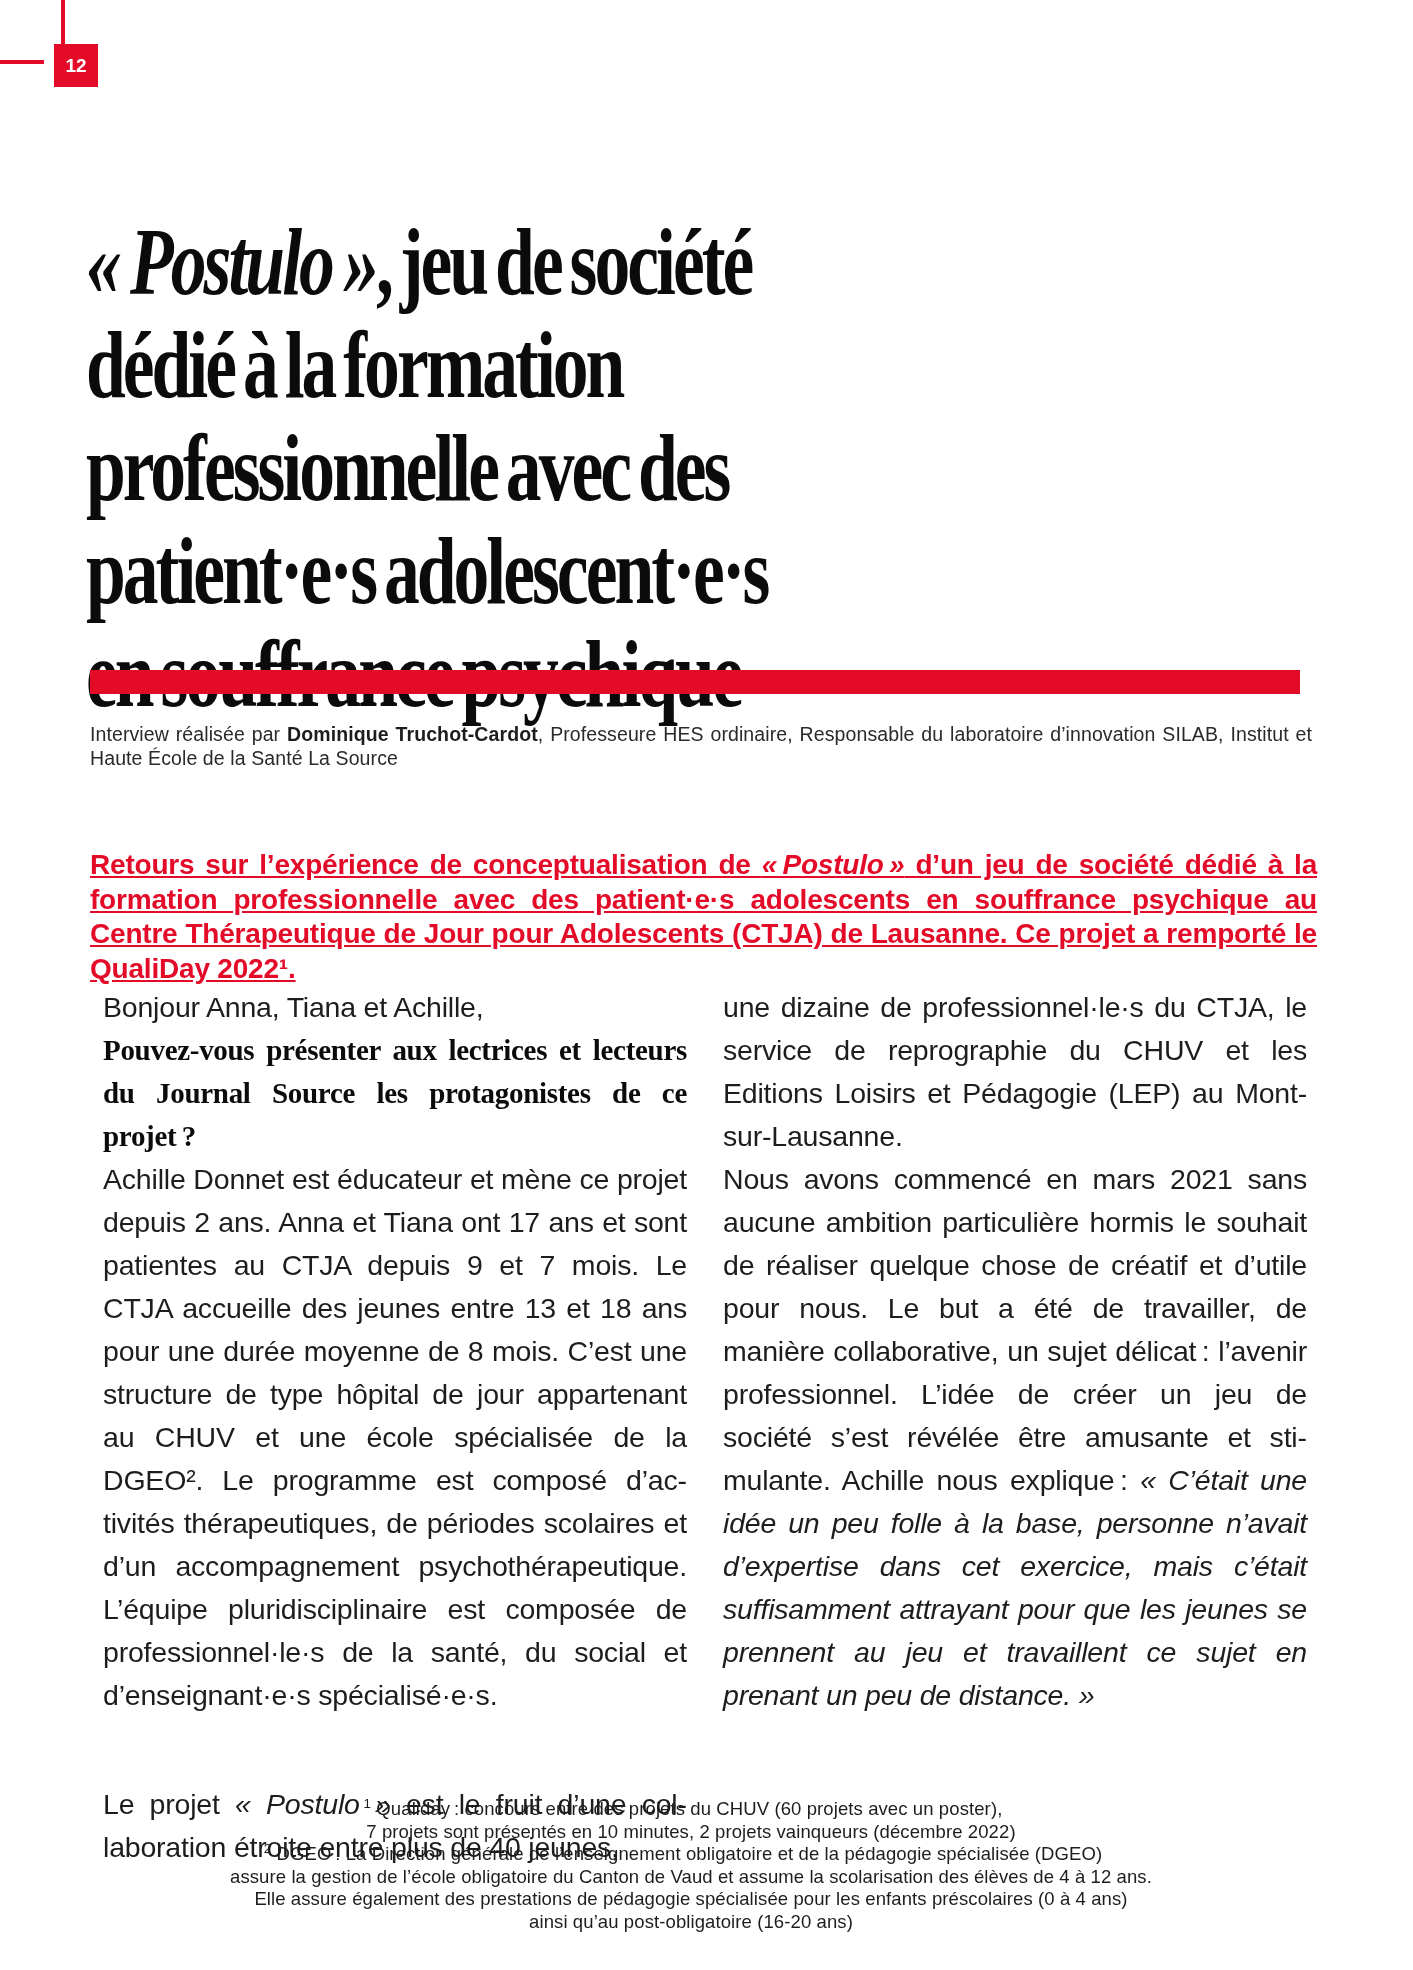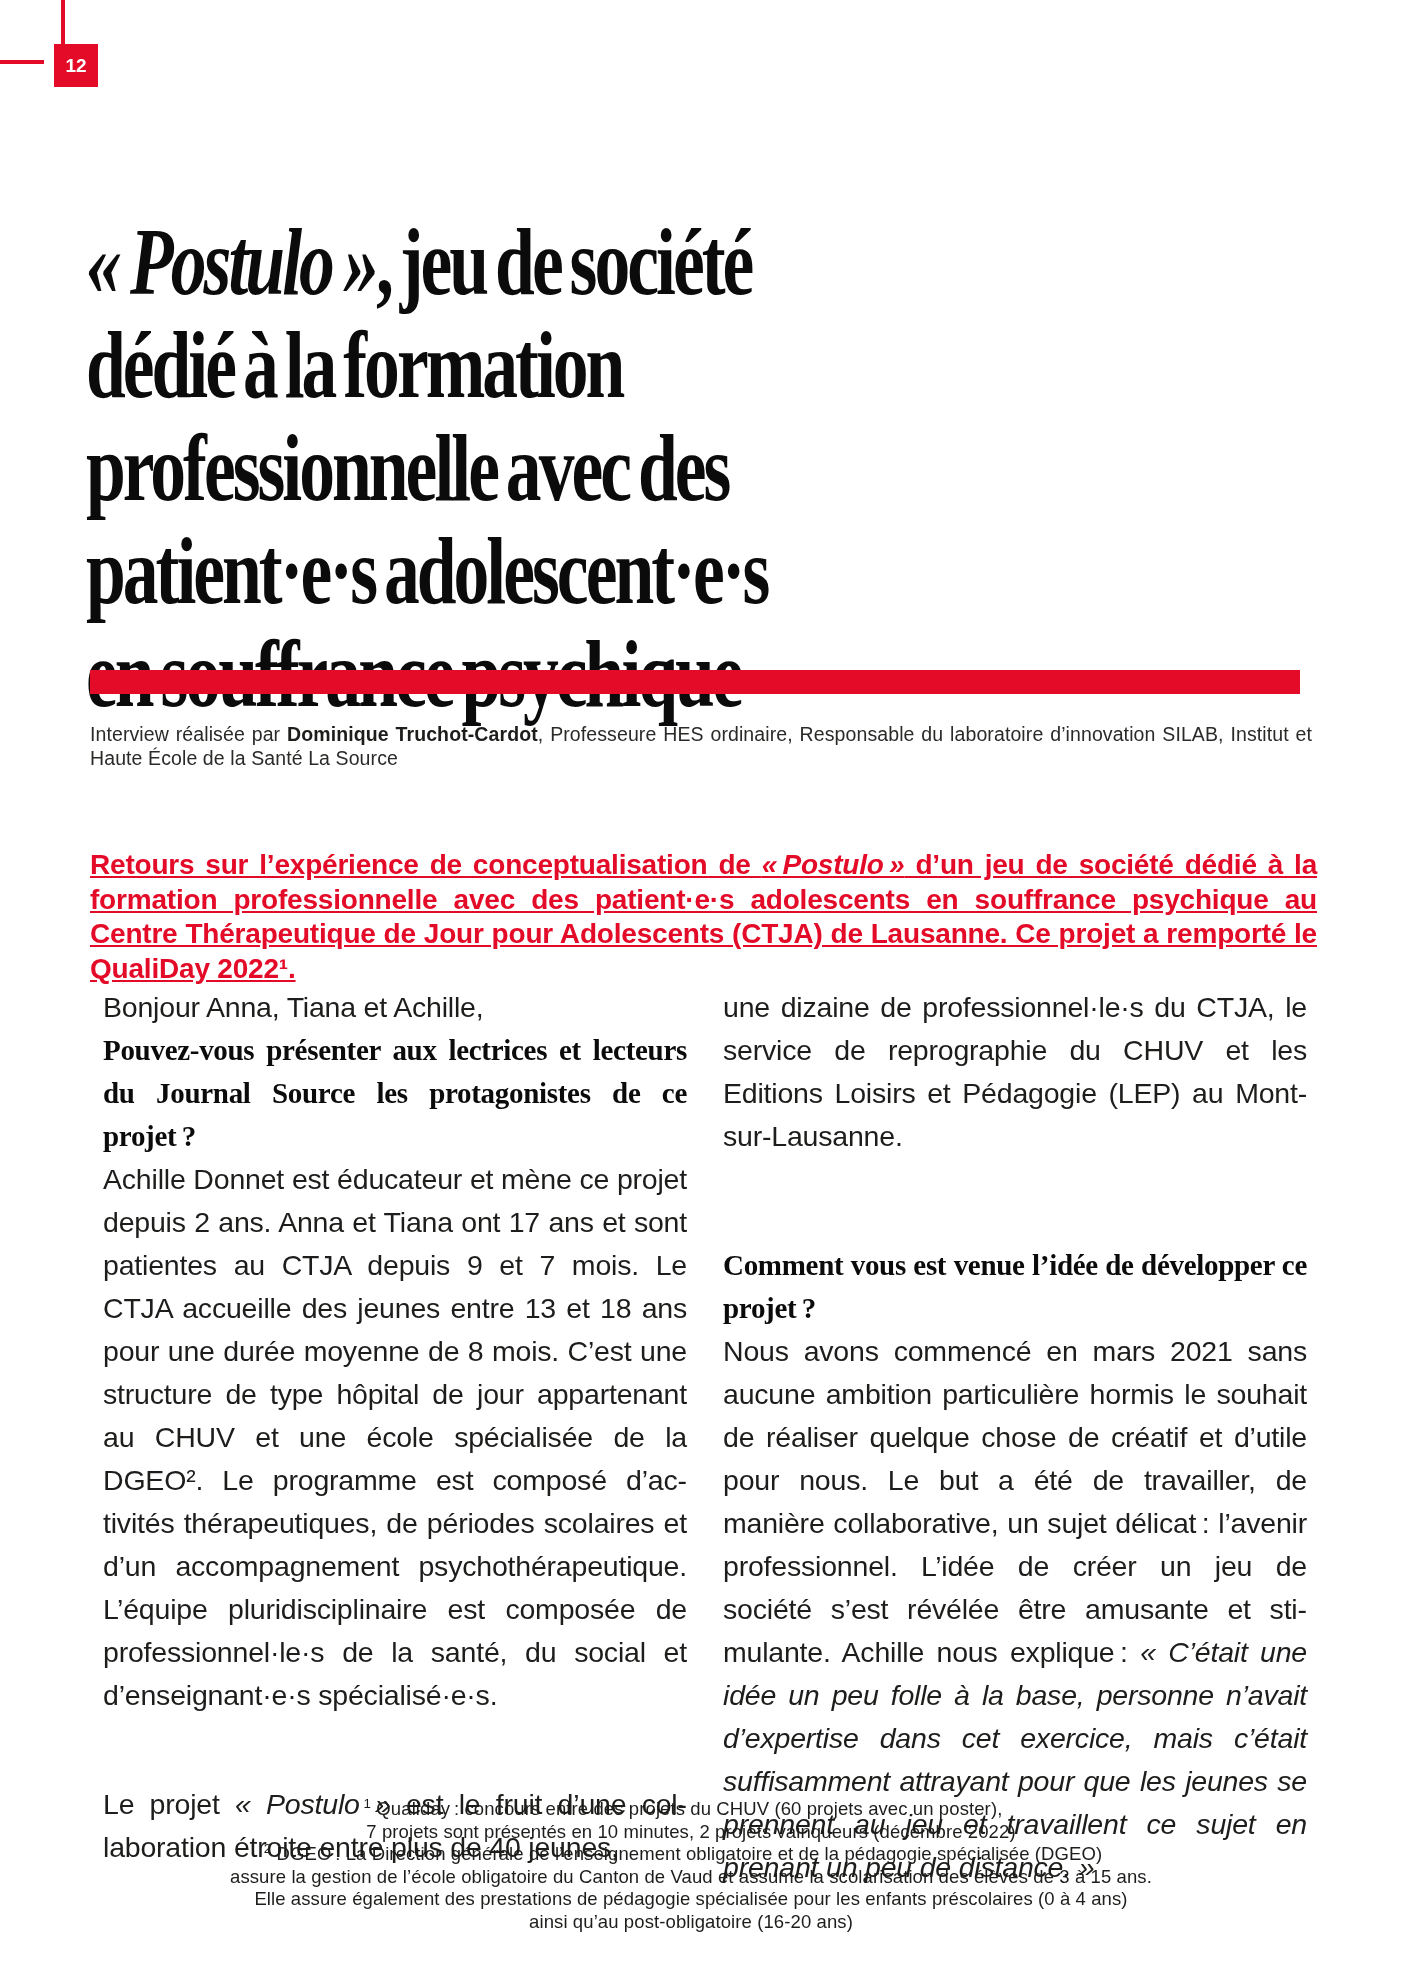--- a/index.html
+++ b/index.html
@@ -90,29 +90,28 @@
 
 <div class="columns">
   <div class="body-col">
     <p>Bonjour Anna, Tiana et Achille,</p>
     <p class="q-head">Pouvez-vous présenter aux lectrices et lecteurs du Journal Source les protago­nistes de ce projet ?</p>
     <p>Achille Donnet est éducateur et mène ce projet depuis 2 ans. Anna et Tiana ont 17 ans et sont patientes au CTJA depuis 9 et 7 mois. Le CTJA accueille des jeunes entre 13 et 18 ans pour une durée moyenne de 8 mois. C’est une structure de type hôpital de jour appar­tenant au CHUV et une école spécialisée de la DGEO². Le programme est composé d’ac­tivités thérapeutiques, de périodes scolaires et d’un accompagnement psychothérapeu­tique. L’équipe pluridisciplinaire est composée de professionnel·le·s de la santé, du social et d’enseignant·e·s spécialisé·e·s.</p>
     <p class="para-gap"><span>Le projet </span><span class="it">«&nbsp;Postulo&nbsp;»</span><span> est le fruit d’une col­laboration étroite entre plus de 40 jeunes,</span></p>
   </div>
   <div class="body-col">
     <p>une dizaine de professionnel·le·s du CTJA, le service de reprographie du CHUV et les Editions Loisirs et Pédagogie (LEP) au Mont-sur-Lausanne.</p>
-    <p class="q-head q-gap">Comment vous est venue l’idée de déve­lopper ce projet ?</p>
     <p><span>Nous avons commencé en mars 2021 sans aucune ambition particulière hormis le sou­hait de réaliser quelque chose de créatif et d’utile pour nous. Le but a été de travailler, de manière collaborative, un sujet délicat : l’avenir professionnel. L’idée de créer un jeu de société s’est révélée être amusante et sti­mulante. Achille nous explique : </span><span class="it">«&nbsp;C’était une idée un peu folle à la base, personne n’avait d’expertise dans cet exercice, mais c’était suffisamment attrayant pour que les jeunes se prennent au jeu et travaillent ce sujet en prenant un peu de distance.&nbsp;»</span></p>
   </div>
 </div>
 
 <div class="footnotes">
   <div class="fn">
     <div class="fn-first"><sup>1</sup> <span>Qualiday : concours entre des projets du CHUV (60 projets avec un poster),</span></div>
     <div>7 projets sont présentés en 10 minutes, 2 projets vainqueurs (décembre 2022)</div>
   </div>
   <div class="fn">
     <div class="fn-first"><sup>2</sup> <span>DGEO : La Direction générale de l’enseignement obligatoire et de la pédagogie spécialisée (DGEO)</span></div>
-    <div>assure la gestion de l’école obligatoire du Canton de Vaud et assume la scolarisation des élèves de 3 à 15 ans.</div>
+    <div>assure la gestion de l’école obligatoire du Canton de Vaud et assume la scolarisation des élèves de 4 à 12 ans.</div>
     <div>Elle assure également des prestations de pédagogie spécialisée pour les enfants préscolaires (0 à 4 ans)</div>
     <div>ainsi qu’au post-obligatoire (16-20 ans)</div>
   </div>
 </div>
 
 </body></html>

